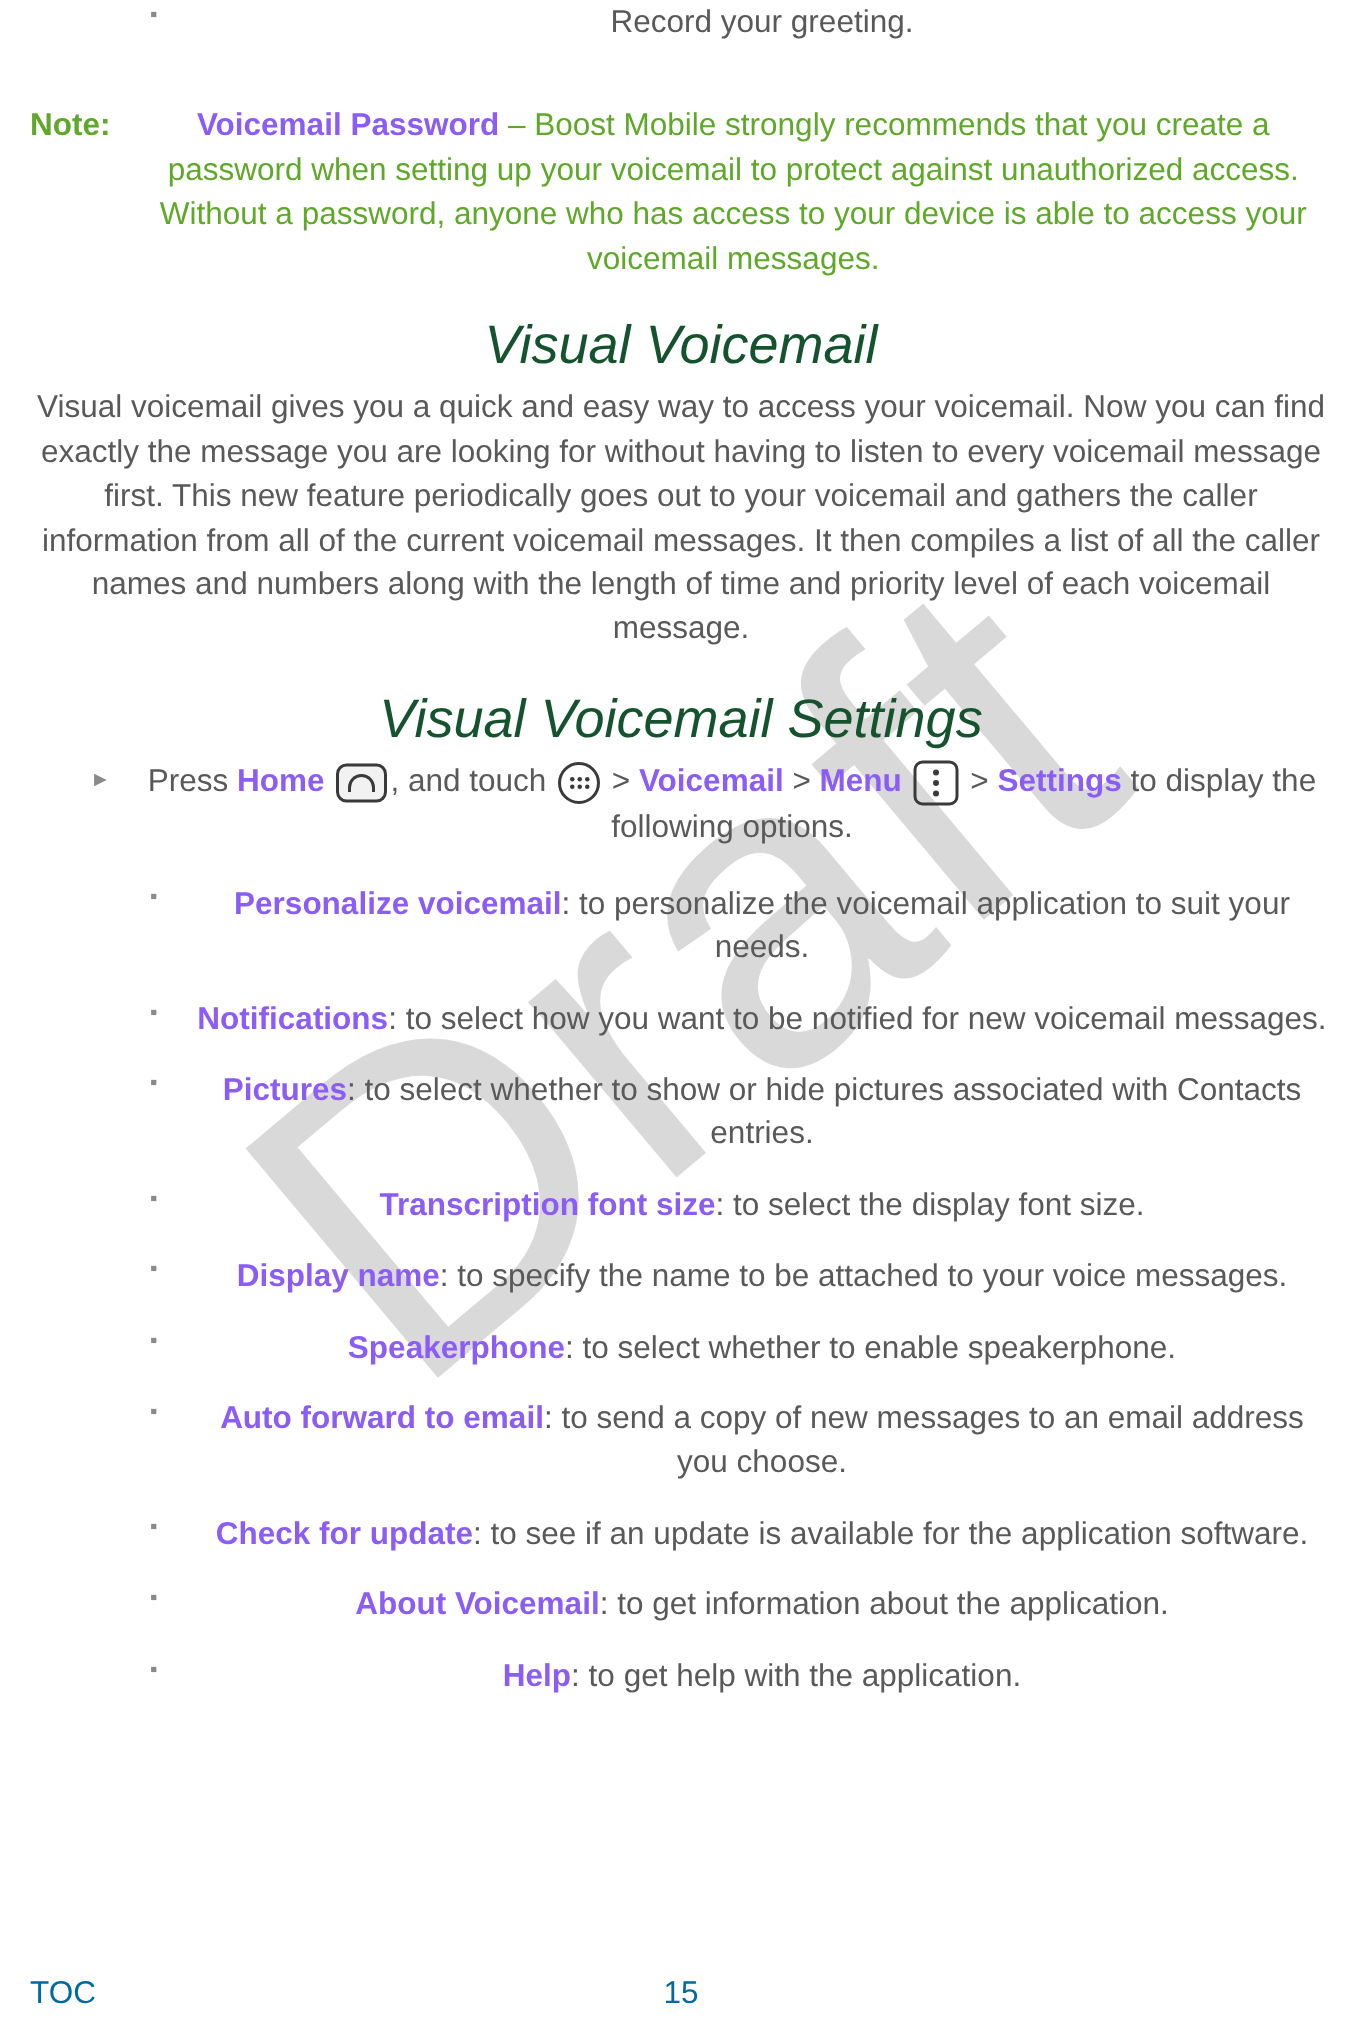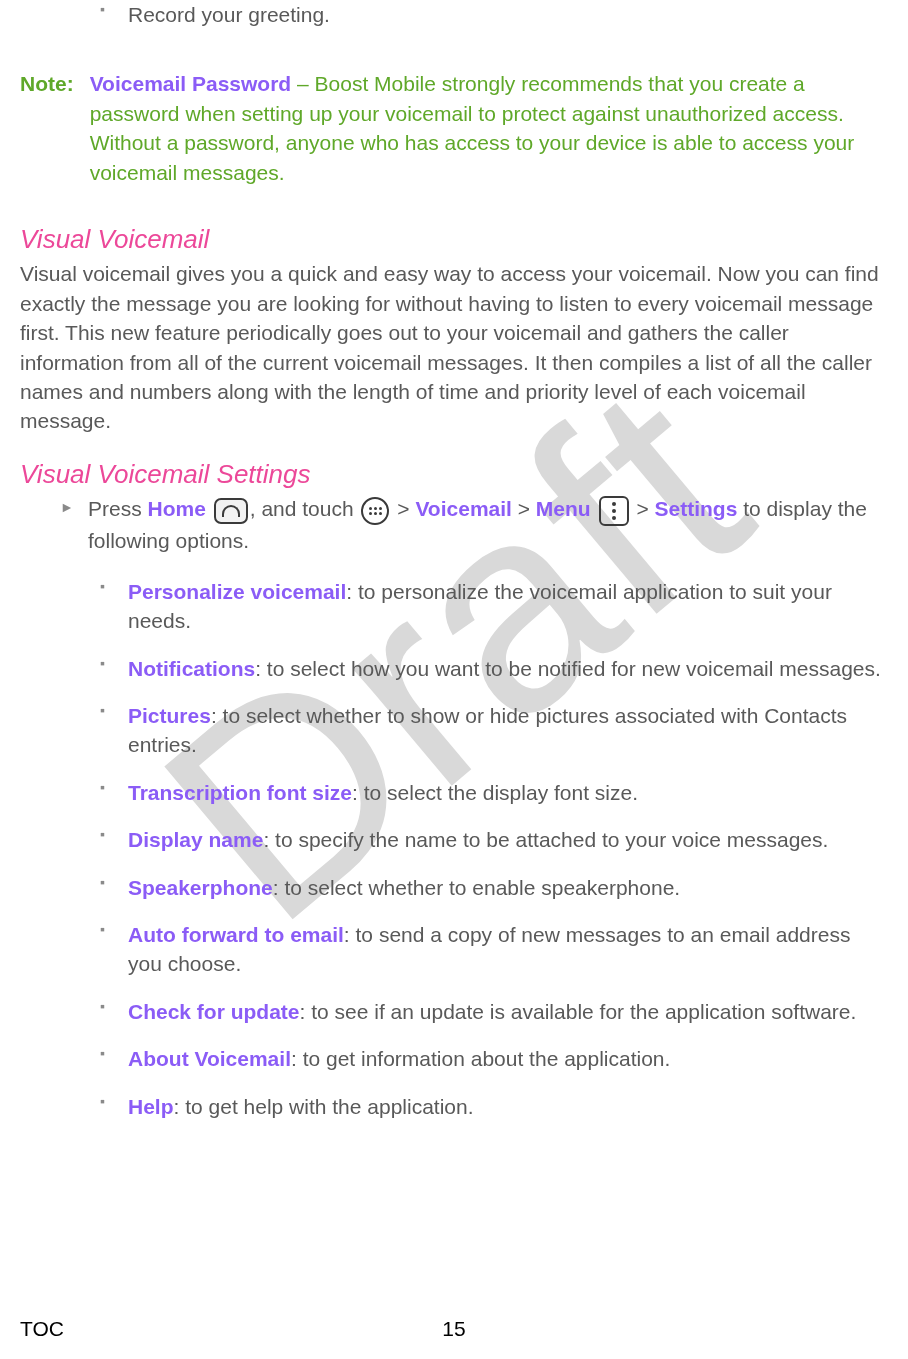--- a/index.html
+++ b/index.html
@@ -22,39 +22,40 @@
       font-size: 290px;
       font-weight: 400;
       color: #d9d9d9;
       z-index: 0;
       user-select: none;
       letter-spacing: 2px;
     }
     .content {
       position: relative;
       z-index: 1;
+      text-align: center;
     }
     .note-row {
       display: flex;
       gap: 16px;
       margin-top: 40px;
-      margin-bottom: 34px;
+      margin-bottom: 18px;
       color: #5fa829;
     }
     .note-label {
       font-weight: bold;
       flex-shrink: 0;
     }
     .note-body {
       flex: 1;
     }
     .h2blue {
-      color: #ec4899;
+      color: #14532d;
       font-style: italic;
-      font-size: 26px;
+      font-size: 36px;
       font-weight: 400;
       margin-top: 14px;
       margin-bottom: 2px;
     }
     .para {
       margin-bottom: 10px;
     }
     ul.sq {
       list-style: none;
       padding-left: 0;
@@ -145,21 +146,21 @@
     }
     .b { font-weight: bold; color:#8b5cf6; }
     .footer {
       position: absolute;
       bottom: 16px;
       left: 20px;
       right: 20px;
       display: flex;
       justify-content: space-between;
       font-size: 21px;
-      color: #000000;
+      color: #0369a1;
     }
     .footer .pgn {
       position: absolute;
       left: 50%;
       transform: translateX(-50%);
     }
     .top-bullet {
       margin-left: 108px;
       list-style: none;
       position: relative;

